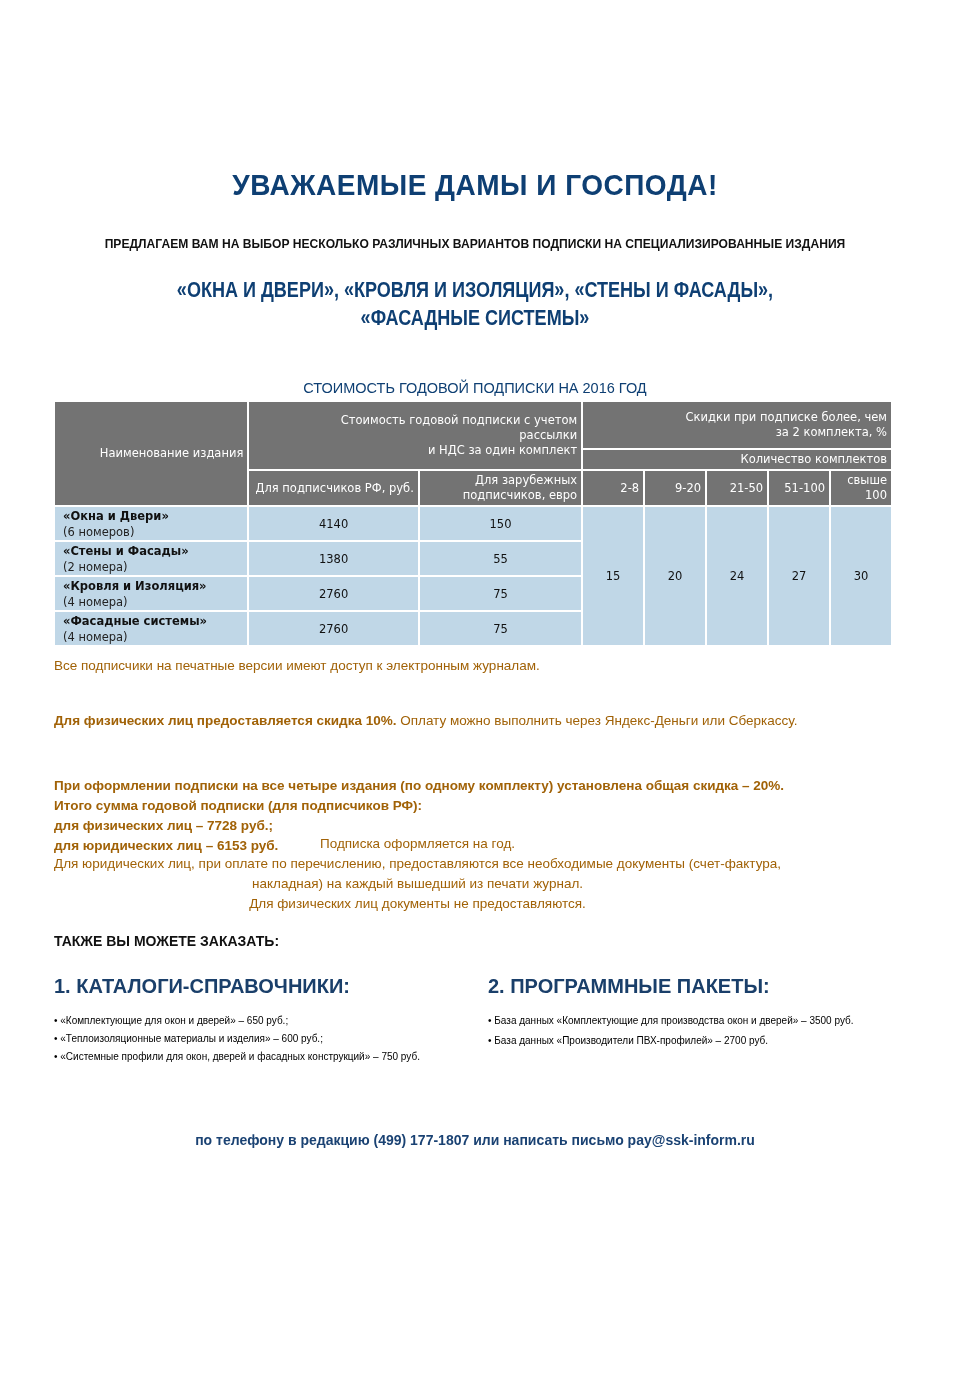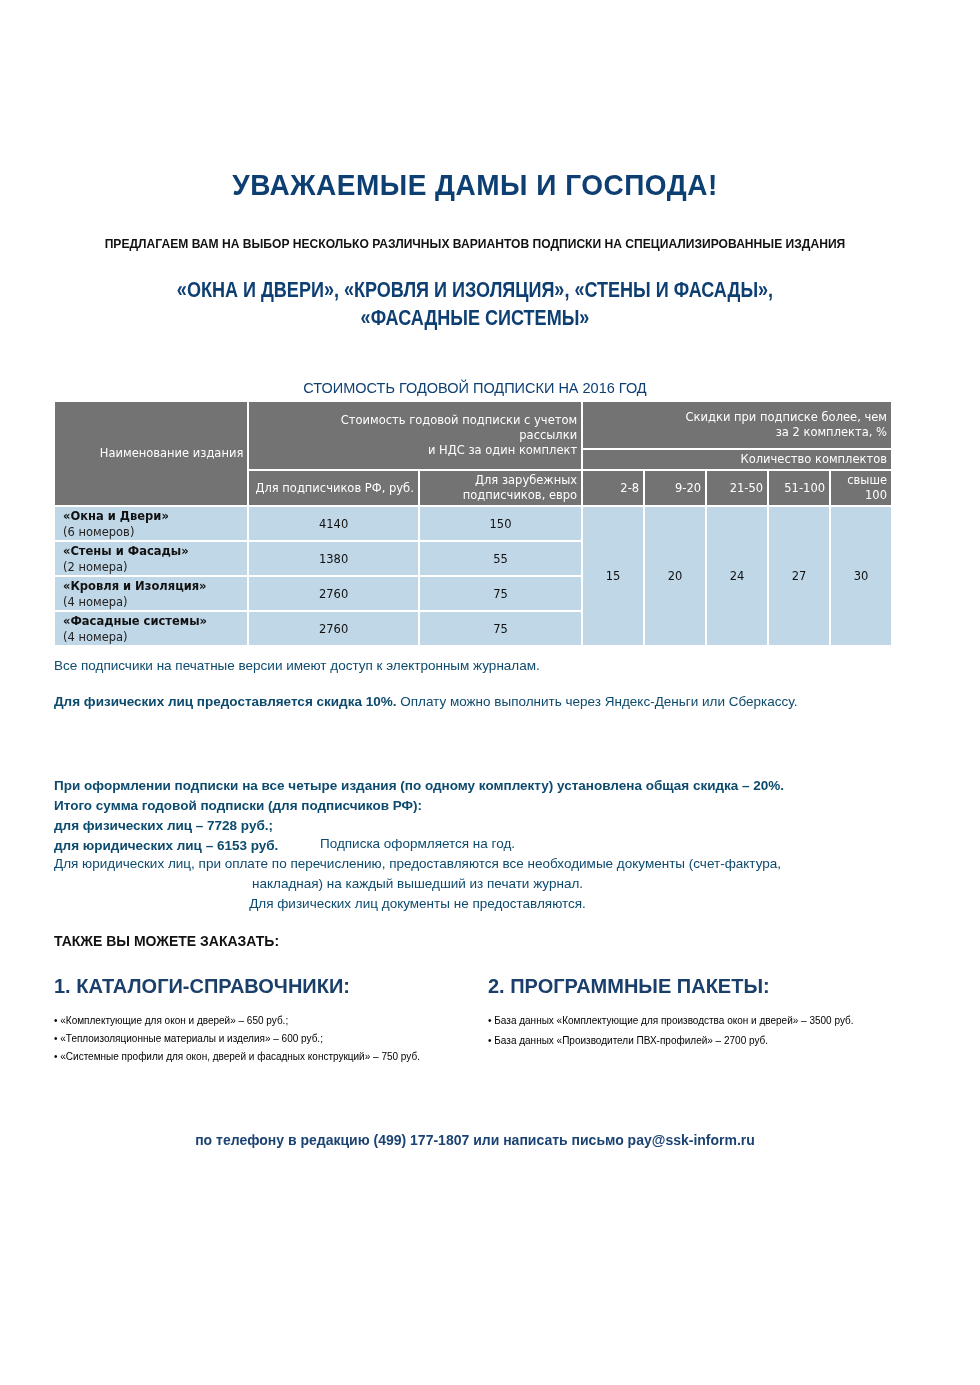--- a/index.html
+++ b/index.html
@@ -24,21 +24,21 @@
                   border-collapse: separate; border-spacing: 2px; margin: -2px;
                   font-family: "DejaVu Sans", sans-serif; font-size: 11.5px; }
     table.price th { background: #737373; color: #ffffff; font-weight: normal;
                      text-align: right; padding: 2px 4px; line-height: 15px; }
     table.price td { background: #c0d7e7; color: #111; text-align: center;
                      padding: 0 6px; line-height: 16px; }
     table.price td.name { text-align: left; padding-left: 8px; }
     td.name .nm { font-weight: bold; display: block; font-size: 11.5px; }
     td.name .cnt { display: block; font-size: 11.5px; color: #222; }
 
-    .p { left: 54px; font-size: 13.5px; line-height: 20px; color: #0c4a6e; }
+    .p { left: 54px; font-size: 13.5px; line-height: 20px; color: #a16207; }
     .b { font-weight: bold; }
     .h-also { left: 54px; top: 933px; font-size: 14px; font-weight: bold; color: #111; }
     .col-h { top: 975px; font-size: 20px; font-weight: bold; color: #1a3f6a; }
     .list { font-size: 10px; line-height: 18px; color: #000000; }
     .list div { margin: 0; }
     .footer { left: 0; width: 950px; top: 1130px; text-align: center;
               font-size: 14px; line-height: 21px; font-weight: bold; color: #1a4273; }
   </style>
 </head>
 <body>
@@ -113,21 +113,21 @@
       <span class="cnt">(4 номера)</span>
     </td>
     <td>2760</td>
     <td>75</td>
   </tr>
 </tbody>
   </table>
 
 <div class="abs p" style="top:656px;">Все подписчики на печатные версии имеют доступ к электронным журналам.</div>
 
-<div class="abs p" style="top:692px;text-align:right;">
+<div class="abs p" style="top:711px;text-align:right;">
   <span class="b">Для физических лиц предоставляется скидка 10%.</span><span> Оплату можно выполнить через Яндекс-Деньги или Сберкассу.</span>
 </div>
 
 <div class="abs p b" style="top:736px;margin-top:40px;">
   <div>При оформлении подписки на все четыре издания (по одному комплекту) установлена общая скидка – 20%.</div>
   <div>Итого сумма годовой подписки (для подписчиков РФ):</div>
   <div>для физических лиц – 7728 руб.;</div>
   <div>для юридических лиц – 6153 руб.</div>
 </div>
 

